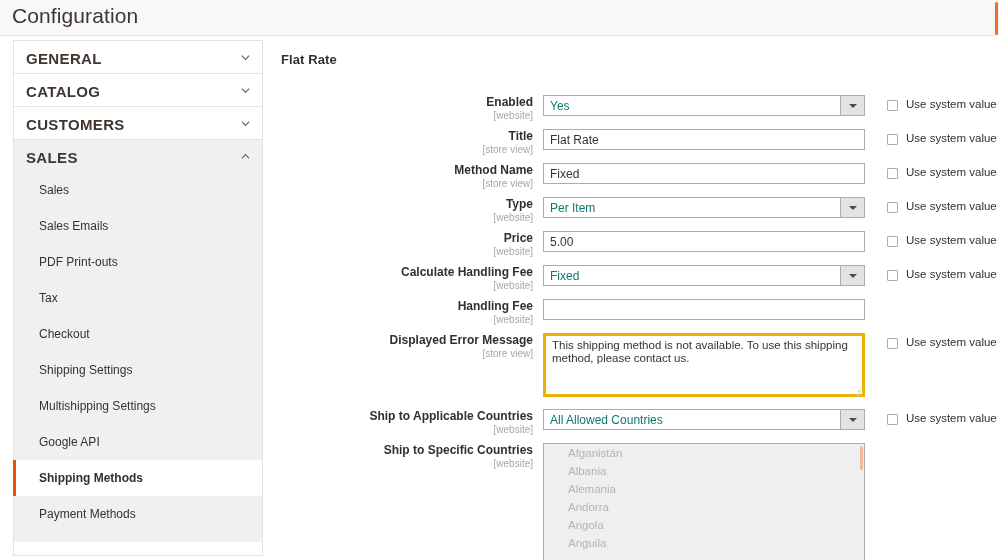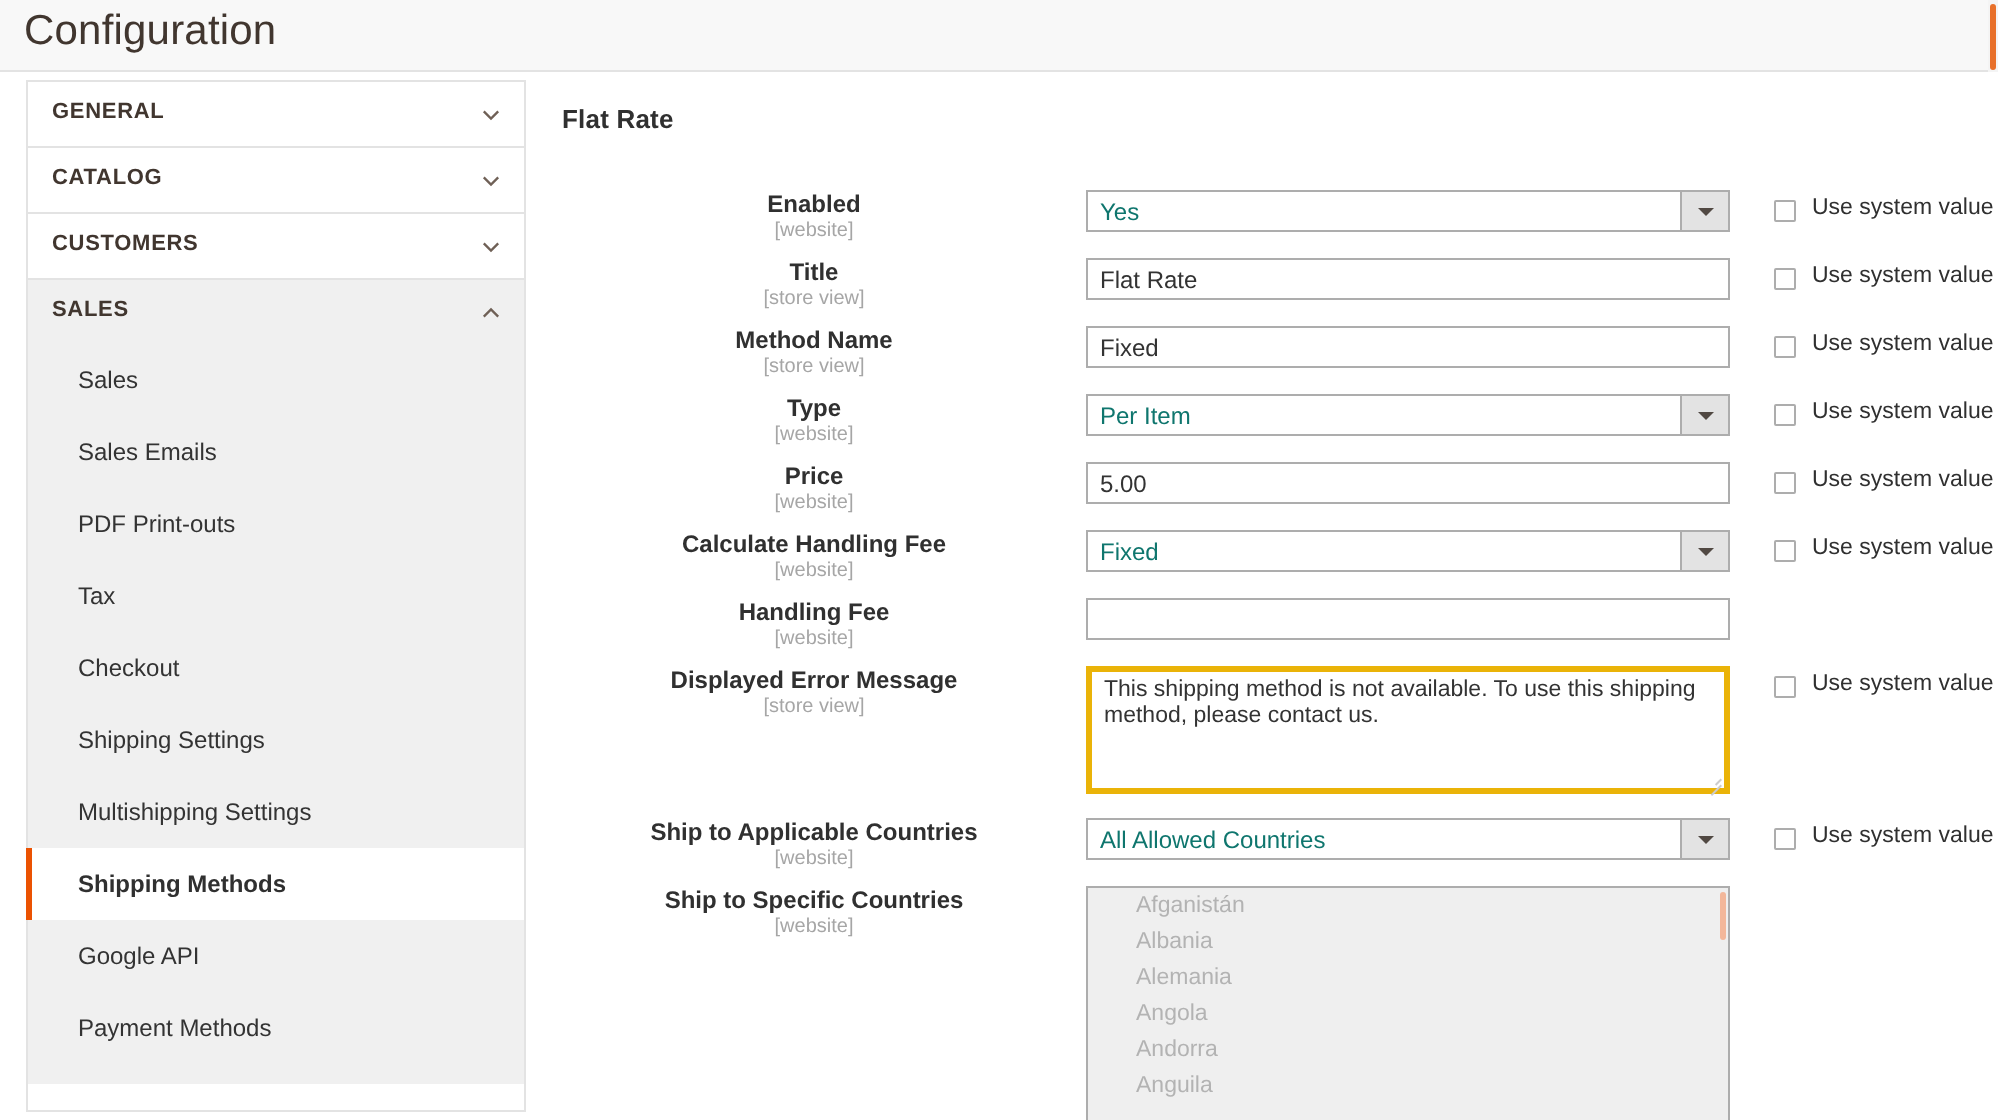--- a/index.html
+++ b/index.html
@@ -57,21 +57,21 @@
     height: 33px;
     position: relative;
     cursor: pointer;
   }
   .nav-section.open {
     background: #f0f0f0;
   }
   .nav-section-title {
     position: absolute;
     left: 12px; top: 9px;
-    font-size: 11px;
+    font-size: 15px;
     font-weight: 700;
     color: #41362f;
     letter-spacing: 0.35px;
   }
   .chevron {
     position: absolute;
     right: 12px; top: 12px;
     width: 9px; height: 9px;
   }
   .chevron svg { display: block; }
@@ -132,21 +132,21 @@
   .field-row {
     position: absolute;
     left: 0;
     width: 718px;
   }
 
   .field-label-col {
     position: absolute;
     left: 0; top: 0;
     width: 252px;
-    text-align: center;
+    text-align: right;
   }
   .field-label {
     display: block;
     font-size: 12px;
     font-weight: 700;
     color: #303030;
     line-height: 14px;
   }
   .field-scope {
     display: block;
@@ -344,25 +344,25 @@
       </div>
       <div class="nav-item">
         <span class="nav-item-label">Checkout</span>
       </div>
       <div class="nav-item">
         <span class="nav-item-label">Shipping Settings</span>
       </div>
       <div class="nav-item">
         <span class="nav-item-label">Multishipping Settings</span>
       </div>
+      <div class="nav-item">
+        <span class="nav-item-label">Google API</span>
+      </div>
       <div class="nav-item active">
         <span class="nav-item-label">Shipping Methods</span>
-      </div>
-      <div class="nav-item">
-        <span class="nav-item-label">Google API</span>
       </div>
       <div class="nav-item">
         <span class="nav-item-label">Payment Methods</span>
       </div>
     </div>
     <div class="nav-section tail"></div>
   </div>
 
 <div class="content">
   <div class="section-heading">Flat Rate</div>
@@ -502,22 +502,22 @@
     <div class="field-row" style="top:355px;">
       <div class="field-label-col">
         <span class="field-label">Ship to Specific Countries</span>
         <span class="field-scope">[website]</span>
       </div>
       <div class="field-control">
         <div class="multiselect">
           <div class="ms-option">Afganistán</div>
           <div class="ms-option">Albania</div>
           <div class="ms-option">Alemania</div>
+          <div class="ms-option">Andorra</div>
           <div class="ms-option">Angola</div>
-          <div class="ms-option">Andorra</div>
           <div class="ms-option">Anguila</div>
           <div class="ms-scroll-track">
             <div class="ms-scroll-thumb"></div>
           </div>
         </div>
       </div>
     </div>
   </div>
 
 </body></html>

